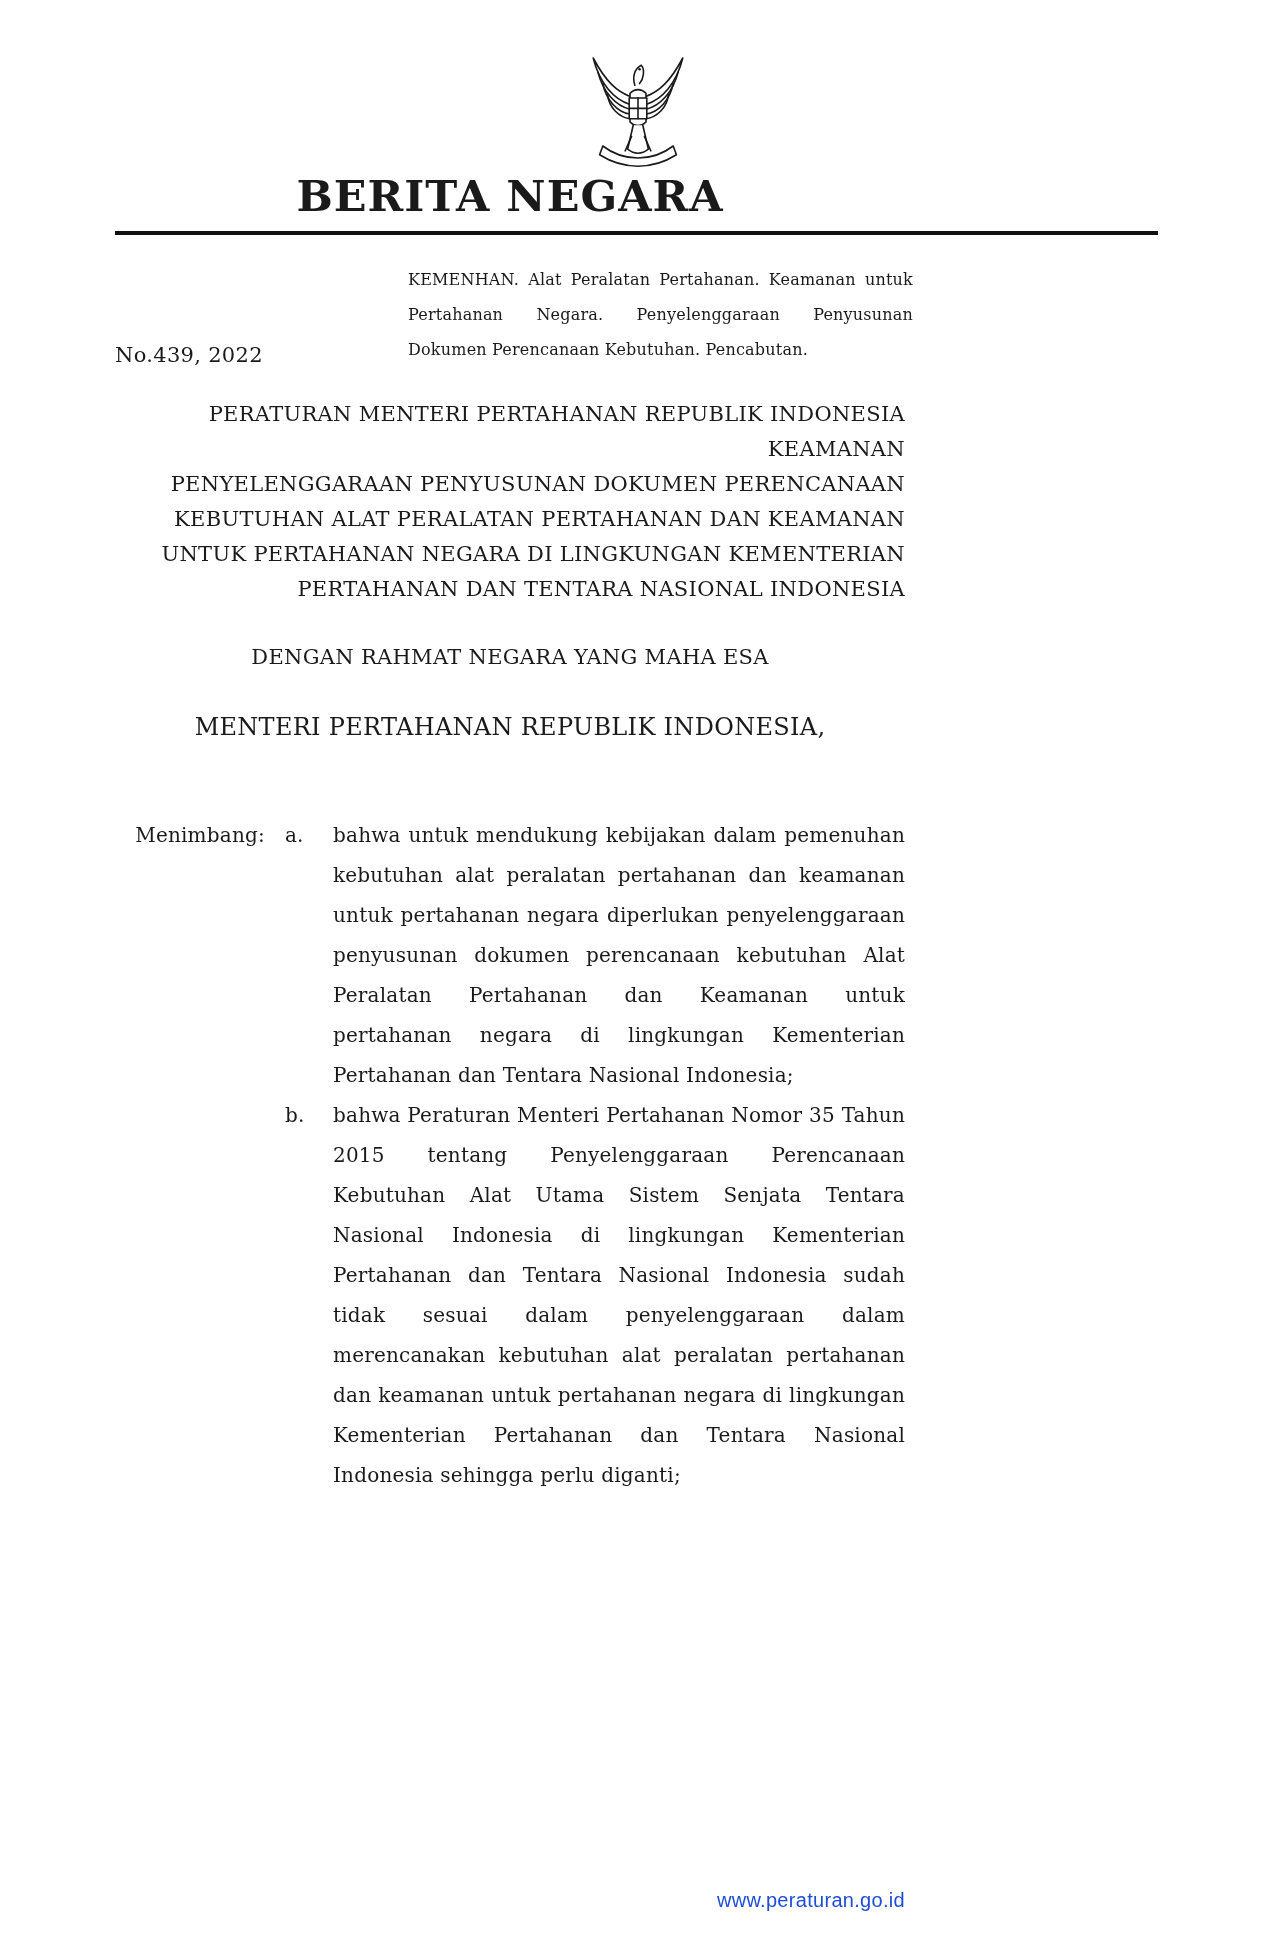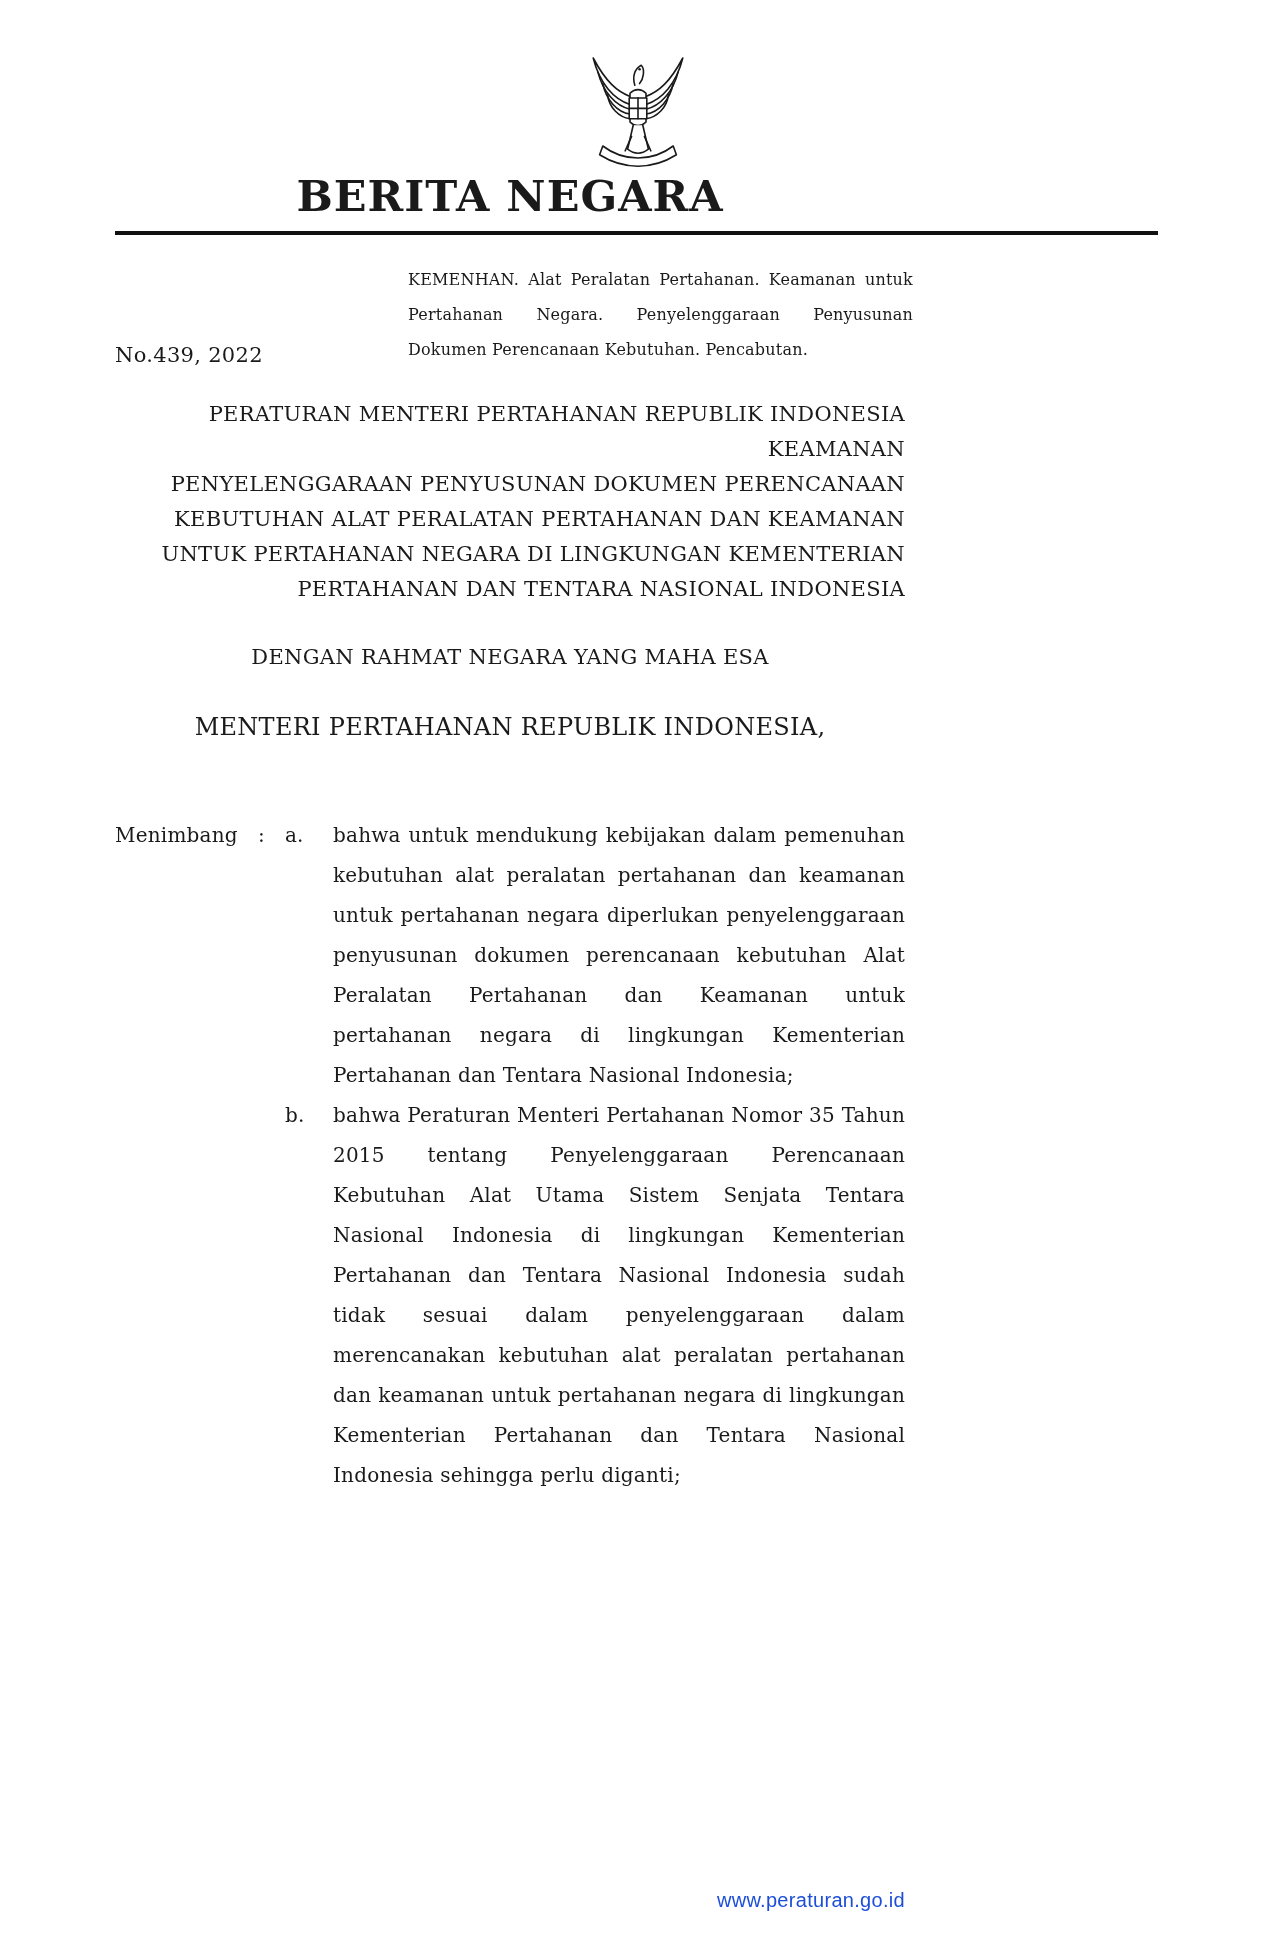--- a/index.html
+++ b/index.html
@@ -81,21 +81,21 @@
   .body-block {
     margin-top: 70px;
     font-size: 20px;
     line-height: 40px;
     letter-spacing: 0.2px;
   }
   .consideration-row {
     display: grid;
     grid-template-columns: 143px 27px 48px 1fr;
   }
-  .consideration-label { text-align: left; }
+  .consideration-label { text-align: right; }
   .consideration-colon { text-align: left; }
   .consideration-letter { text-align: left; }
   .consideration-text {
     text-align: justify;
     text-justify: inter-word;
   }
   .footer-watermark {
     position: absolute;
     right: 370px;
     bottom: 38px;

